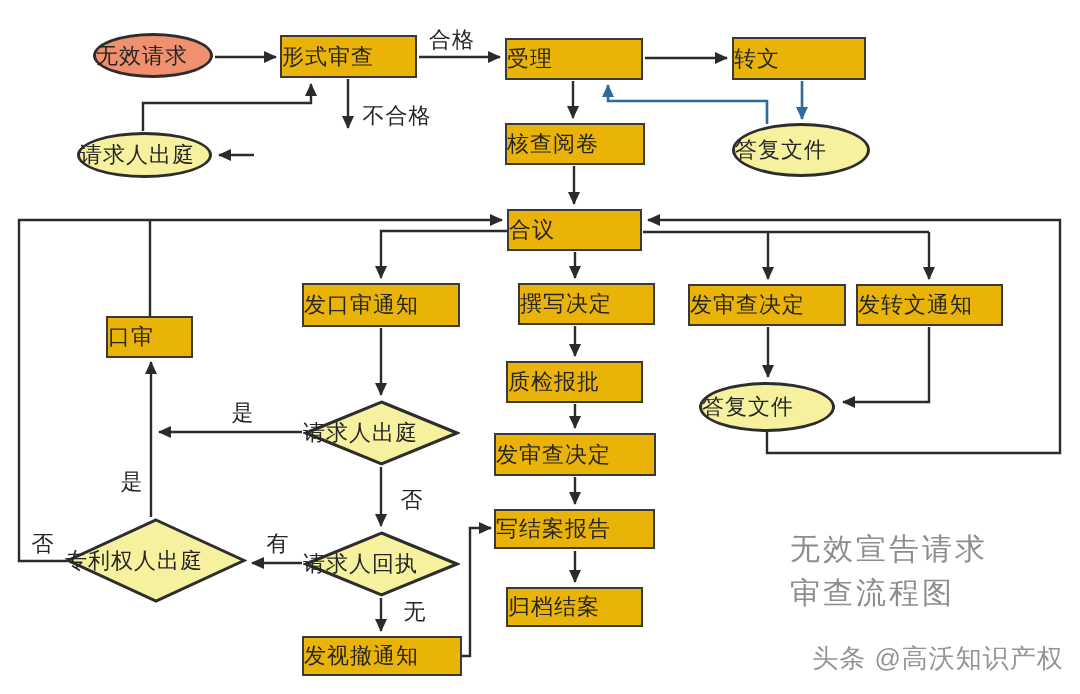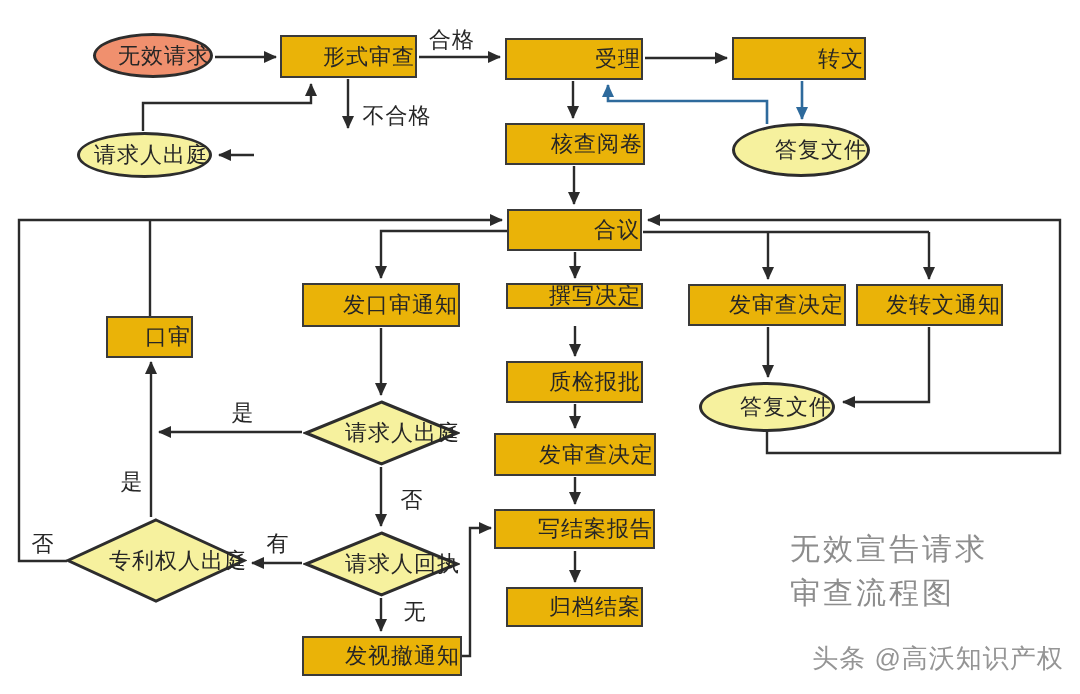--- a/index.html
+++ b/index.html
@@ -1,21 +1,21 @@
 <!DOCTYPE html>
 <html><head>
 <meta charset="utf-8">
 <style>
   html,body{margin:0;padding:0;background:#ffffff;}
   #canvas{
     position:relative;width:1080px;height:694px;background:#ffffff;overflow:hidden;
     font-family:"Liberation Sans","DejaVu Sans",sans-serif;
   }
   #connectors{position:absolute;left:0;top:0;width:1080px;height:694px;}
-  .node{position:absolute;display:flex;align-items:center;justify-content:flex-end;box-sizing:border-box;}
+  .node{position:absolute;display:flex;align-items:center;justify-content:flex-start;box-sizing:border-box;}
   .box{
     background:#eab308;border:2px solid #3a3a3a;
   }
   .ellipse{border:3px solid #2d2d2d;border-radius:50%;}
   .ellipse.orange{background:#f0906e;}
   .ellipse.yellow{background:#f6f19e;}
   .diamond{background:transparent;border:none;}
   .diamond svg{position:absolute;left:0;top:0;width:100%;height:100%;display:block;}
   .lbl{
     position:relative;z-index:2;font-size:22px;letter-spacing:1px;color:#262626;
@@ -113,21 +113,21 @@
   </div>
   <div class="node box" style="left:507px;top:209px;width:135px;height:42px">
     <span class="lbl">合议</span>
   </div>
   <div class="node box" style="left:106px;top:316px;width:87px;height:42px">
     <span class="lbl">口审</span>
   </div>
   <div class="node box" style="left:302px;top:283px;width:158px;height:44px">
     <span class="lbl">发口审通知</span>
   </div>
-  <div class="node box" style="left:506px;top:283px;width:137px;height:26px">
+  <div class="node box" style="left:518px;top:283px;width:137px;height:42px">
     <span class="lbl">撰写决定</span>
   </div>
   <div class="node box" style="left:688px;top:284px;width:158px;height:42px">
     <span class="lbl">发审查决定</span>
   </div>
   <div class="node box" style="left:856px;top:284px;width:147px;height:42px">
     <span class="lbl">发转文通知</span>
   </div>
   <div class="node box" style="left:506px;top:361px;width:137px;height:42px">
     <span class="lbl">质检报批</span>

